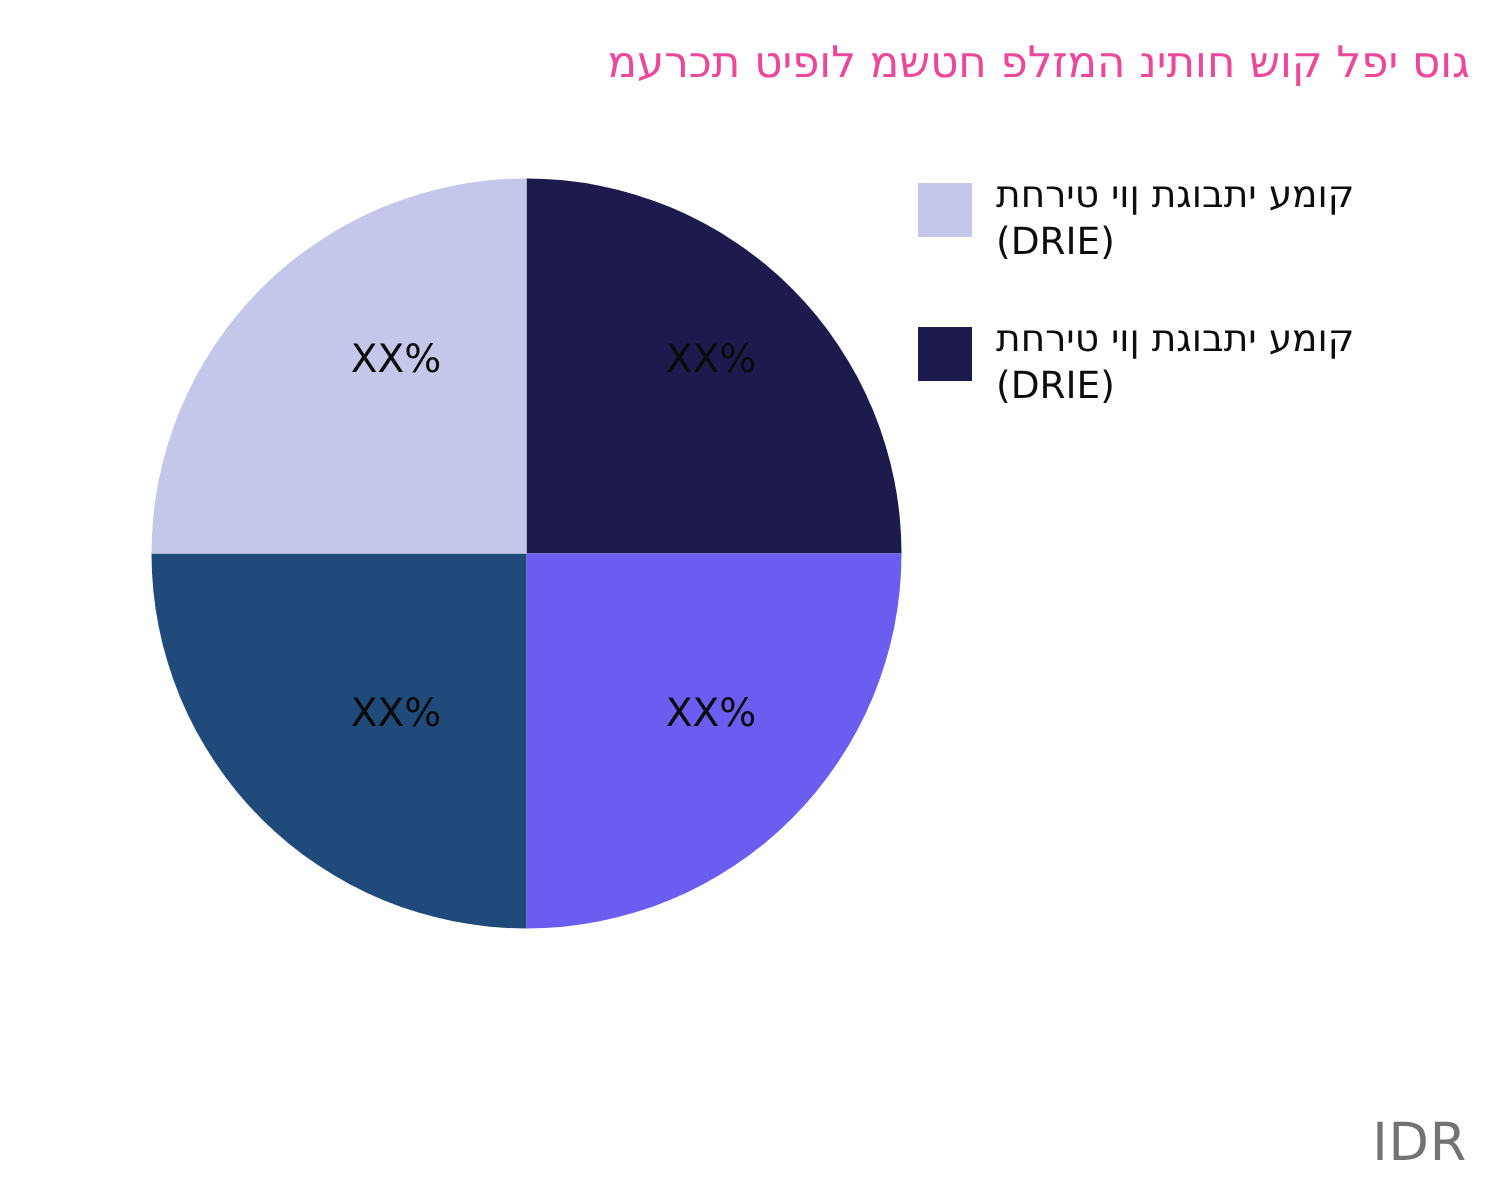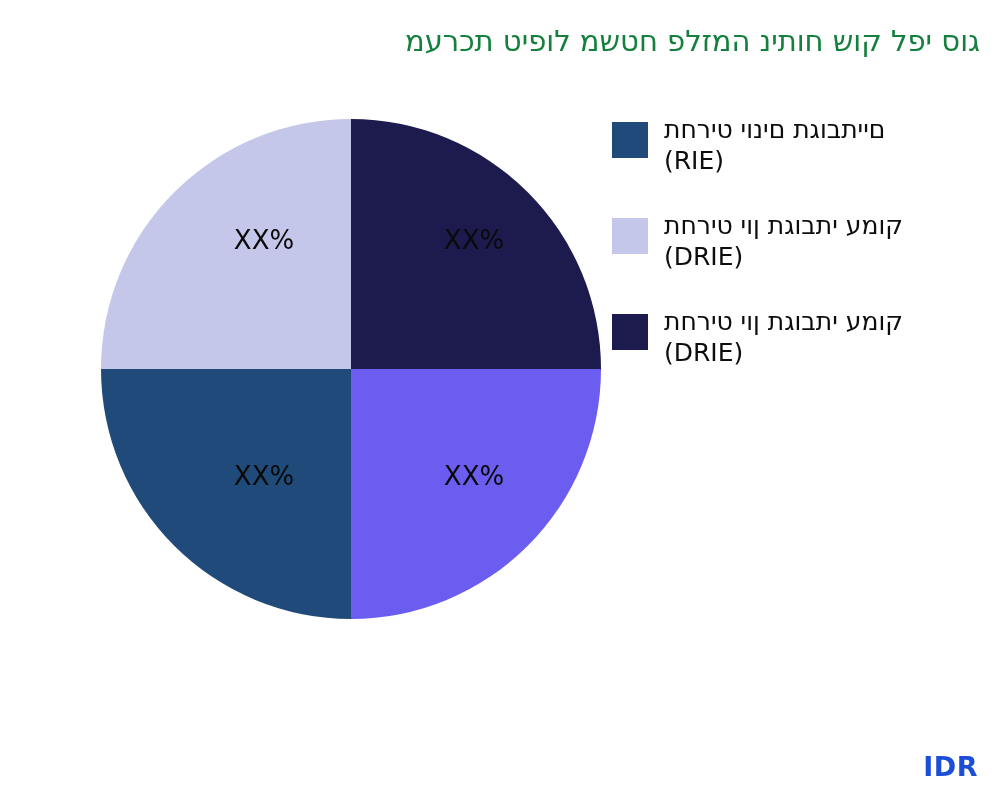--- a/index.html
+++ b/index.html
@@ -19,21 +19,21 @@
   
   #chart-title {
     position: absolute;
     left: 0;
     top: 26px;
     width: 980px;
     text-align: right;
     font-size: 29px;
     font-weight: 400;
     line-height: 1.1;
-    color: #15803d;
+    color: #ec4899;
     white-space: nowrap;
     letter-spacing: 0px;
   }
 
   
   #pie-wrap {
     position: absolute;
     left: 100px;
     top: 118px;
     width: 502px;
@@ -77,23 +77,23 @@
     color: #0d0d0d;
     text-align: left;
     white-space: pre-line;
   }
 
   
   #watermark {
     position: absolute;
     right: 22px;
     bottom: 18px;
-    font-size: 27px;
-    font-weight: 700;
-    color: #1d4ed8;
+    font-size: 35px;
+    font-weight: 400;
+    color: #737373;
     letter-spacing: 0.5px;
   }
 </style>
 </head>
 <body style="background: rgb(255, 255, 255);">
 
 <div id="chart-title">גוס יפל קוש חותינ המזלפ חטשמ לופיט תכרעמ</div>
 
 <div id="pie-wrap">
   <svg id="pie-svg" width="502" height="502" viewBox="0 0 502 502">
@@ -109,25 +109,20 @@
     <text class="slice-label" x="374" y="123">XX%</text>
     <text class="slice-label" x="374" y="359">XX%</text>
     <text class="slice-label" x="164" y="359">XX%</text>
     <text class="slice-label" x="164" y="123">XX%</text>
   </svg>
 </div>
 
 <div id="legend">
 
 
-  <div class="legend-item">
-    <span class="legend-swatch" style="background: rgb(31, 74, 122);"></span>
-    <span class="legend-text">םייתבוגת םינוי טירחת
-(RIE)</span>
-  </div>
 
   <div class="legend-item">
     <span class="legend-swatch" style="background: rgb(197, 199, 234);"></span>
     <span class="legend-text">קומע יתבוגת ןוי טירחת
 (DRIE)</span>
   </div>
 
   <div class="legend-item">
     <span class="legend-swatch" style="background: rgb(29, 26, 78);"></span>
     <span class="legend-text">קומע יתבוגת ןוי טירחת

